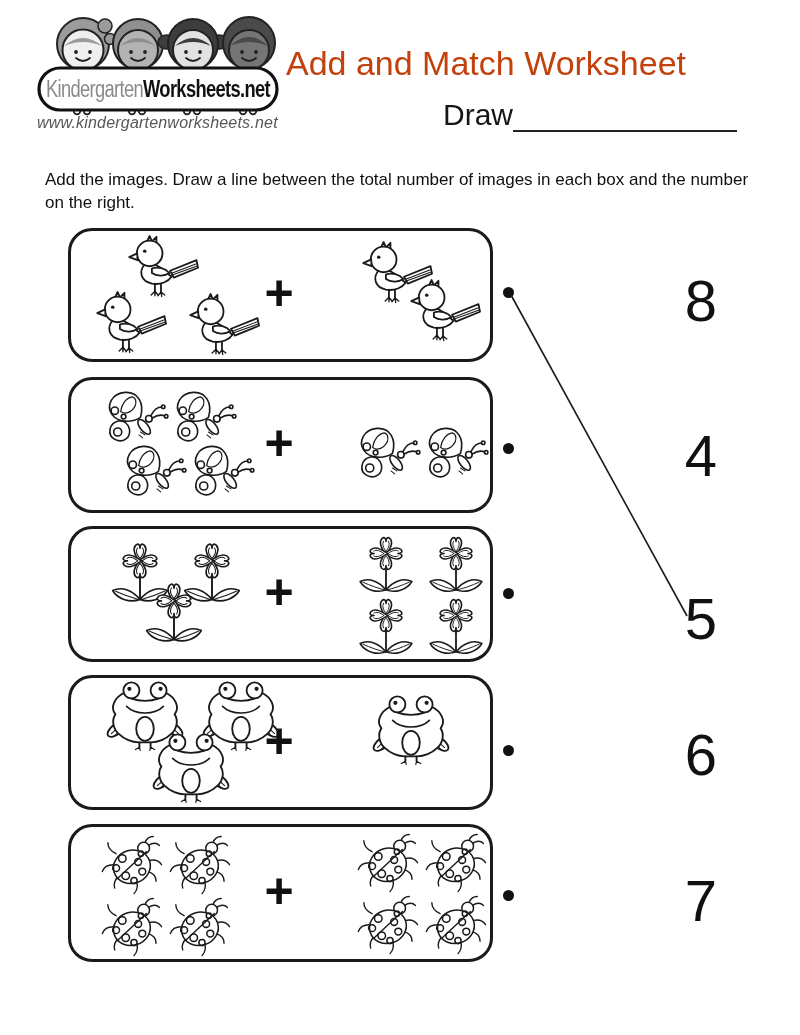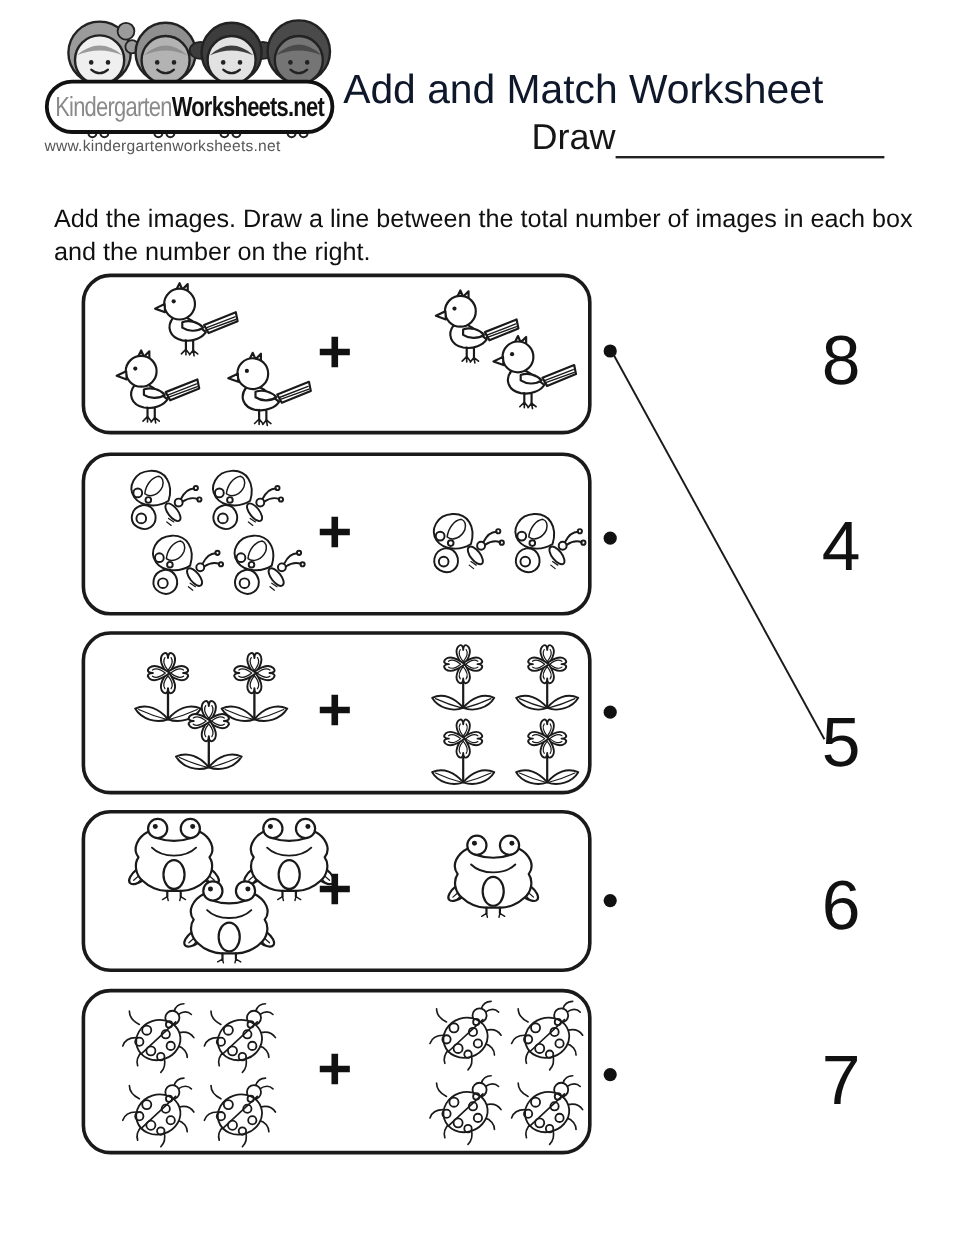--- a/index.html
+++ b/index.html
@@ -2,27 +2,27 @@
 <html><head>
 <meta charset="utf-8">
 <style>
   html,body{margin:0;padding:0;}
   body{
     width:800px;height:1035px;position:relative;background:#ffffff;
     font-family:"Liberation Sans", sans-serif;color:#1a1a1a;overflow:hidden;
   }
   
   .logo{position:absolute;left:36px;top:12px;width:244px;height:110px;}
-  .site-url{position:absolute;left:37px;top:114px;font-size:13px;color:#575757;letter-spacing:.2px;}
-  
-  .title{position:absolute;left:286px;top:56px;font-size:34px;color:#0f172a;}
+  .site-url{position:absolute;left:37px;top:114px;font-size:16px;color:#575757;letter-spacing:.2px;font-style:italic;}
+  
+  .title{position:absolute;left:286px;top:44px;font-size:34px;color:#c2410c;}
   .name-row{position:absolute;left:443px;top:98px;font-size:30px;color:#161616;white-space:nowrap;}
   .name-line{display:inline-block;width:224px;border-bottom:2px solid #222;height:30px;vertical-align:bottom;}
   
-  .instructions{position:absolute;left:45px;top:169px;width:716px;font-size:21px;line-height:1.35;color:#101010;}
+  .instructions{position:absolute;left:45px;top:169px;width:716px;font-size:17px;line-height:1.35;color:#101010;}
   
   .box{position:absolute;left:68px;width:425px;height:136px;border:3px solid #1a1a1a;border-radius:24px;box-sizing:border-box;background:#fff;}
   .b0{top:228px;height:134px}.b1{top:377px}.b2{top:526px}.b3{top:675px;height:135px}.b4{top:824px;height:138px}
   .grp{position:absolute;top:2px;height:128px;}
   .grpL{left:10px;width:248px;}
   .grpR{left:270px;width:152px;}
   .icon{position:absolute;}
   .plus{position:absolute;left:186px;top:50%;width:44px;transform:translateY(-54%);
         text-align:center;font-size:50px;font-weight:700;color:#111;}
   

